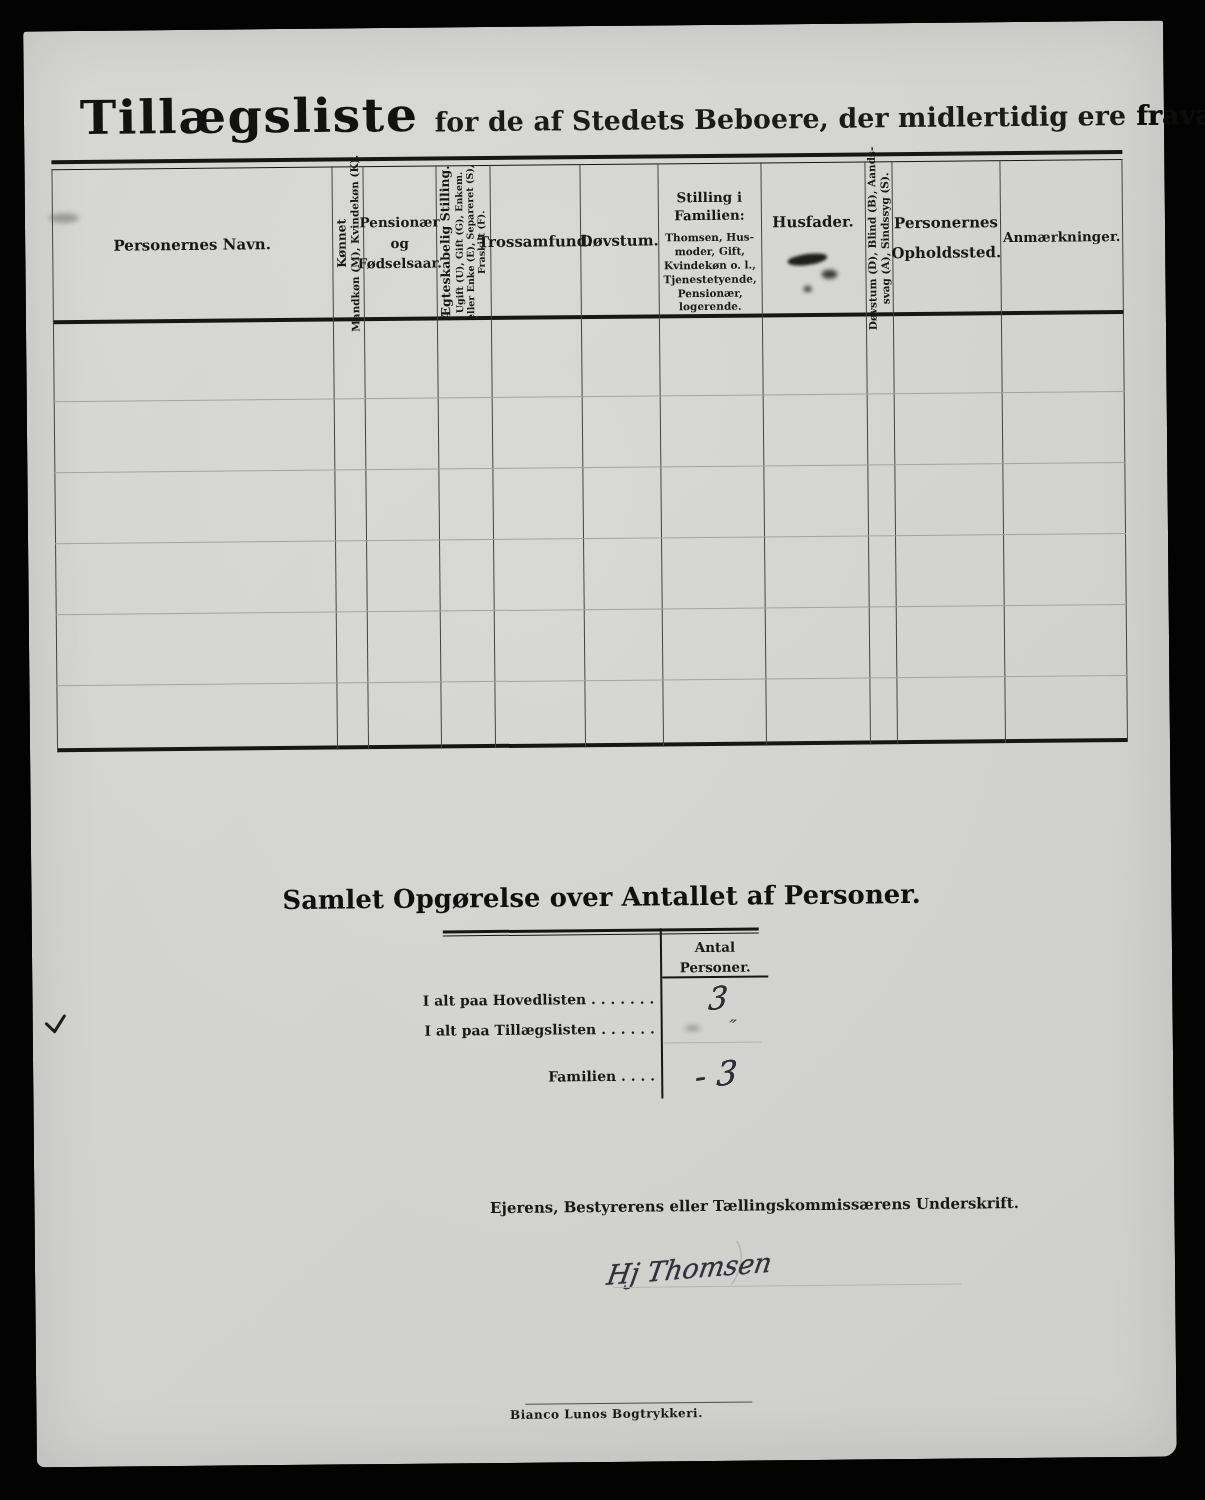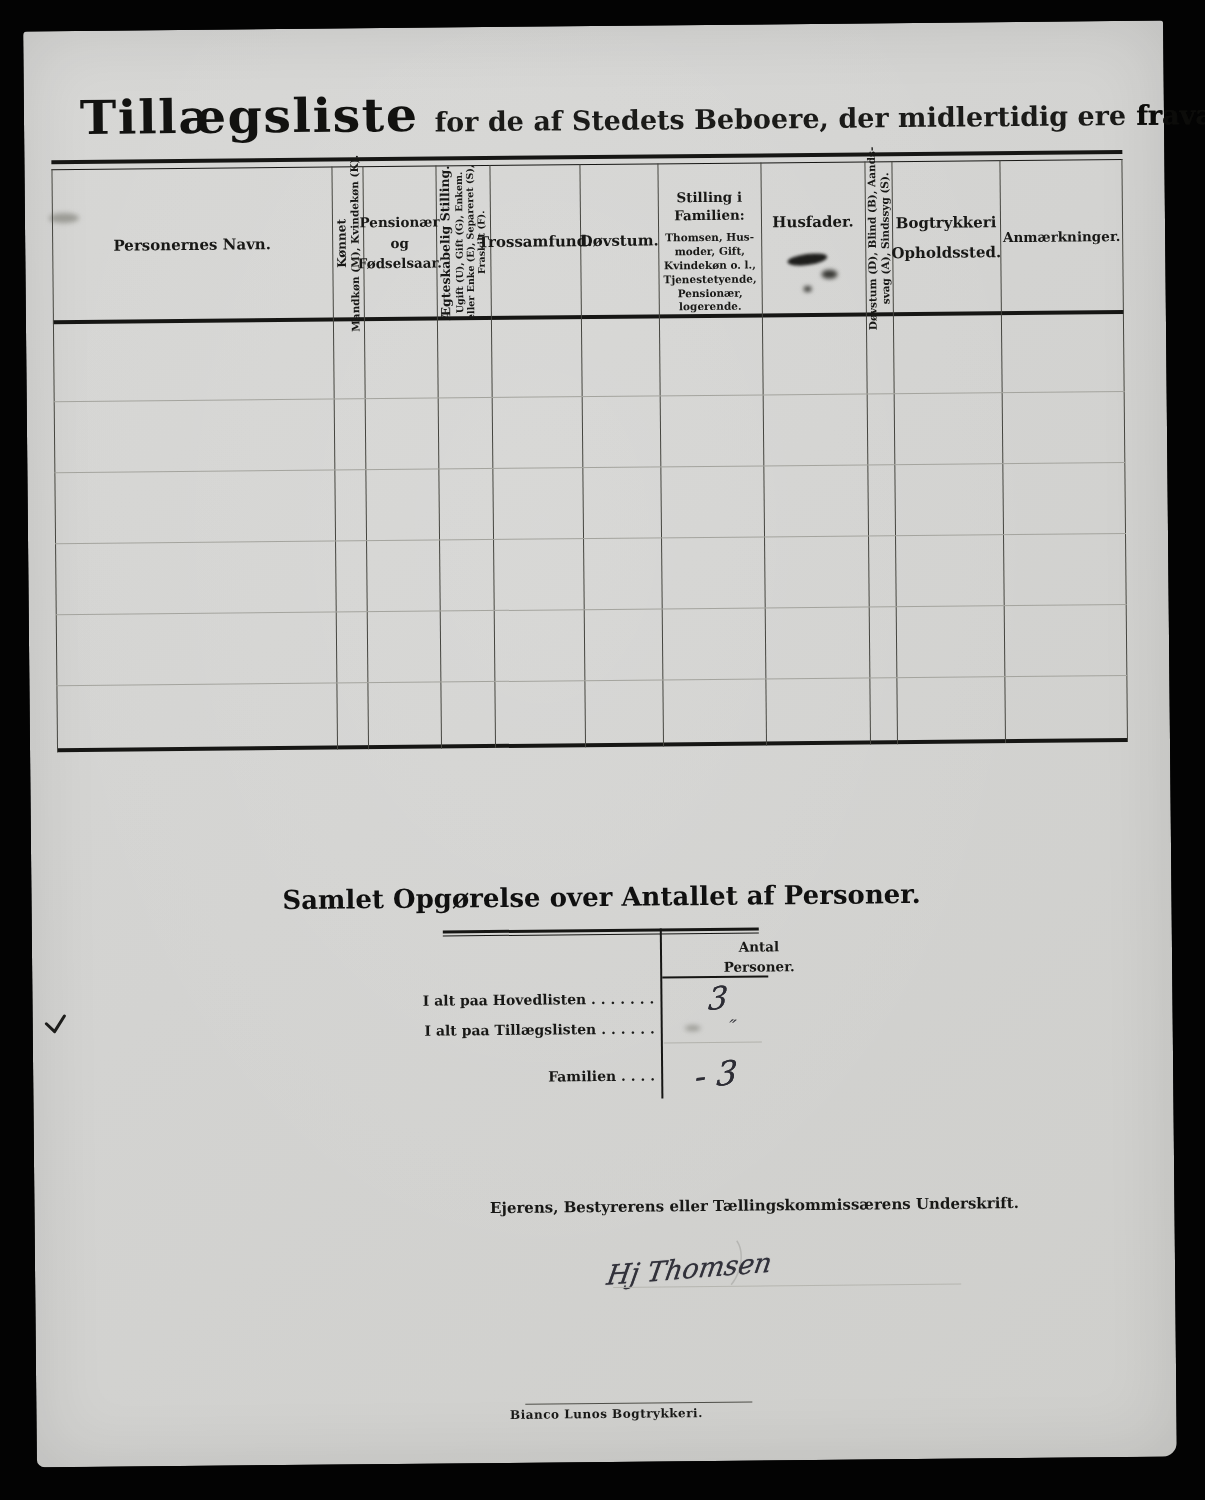--- a/index.html
+++ b/index.html
@@ -160,21 +160,21 @@
       </div>
 
       <div class="vwrap" style="left:813px; width:27px;">
         <div class="vtext" style="line-height:1.25;">
           <div style="font-size:10.5px;">Døvstum (D), Blind (B), Aands-</div>
           <div style="font-size:10.5px;">svag (A), Sindssyg (S).</div>
         </div>
       </div>
 
       <div class="hcell fs15" style="left:840px; width:108px; line-height:2.0;">
-        <div>Bogtrykkeri</div>
+        <div>Personernes</div>
         <div>Opholdssted.</div>
       </div>
 
       <div class="hcell fs135" style="left:948px; width:123px;">
         <span>Anmærkninger.</span>
       </div>
 
       <div class="rowsep" style="top:241px;"></div>
       <div class="rowsep" style="top:312px;"></div>
       <div class="rowsep" style="top:383px;"></div>
@@ -184,21 +184,21 @@
 
     <div class="summary-title">Samlet Opgørelse over Antallet af Personer.</div>
 
     <div>
 
       <div class="line" style="left:411px; top:903px; width:316px; height:2.5px;"></div>
       <div class="line" style="left:411px; top:908px; width:316px; height:1px;"></div>
 
       <div class="line" style="left:628px; top:903px; width:2px; height:170px;"></div>
 
-      <div class="abs" style="left:631px; top:912px; width:104px; text-align:center; font-size:13.5px; font-weight:bold; line-height:1.5;padding-left:44px;">
+      <div class="abs" style="left:631px; top:912px; width:104px; text-align:center; font-size:13.5px; font-weight:bold; line-height:1.5;">
         <div>Antal</div>
         <div>Personer.</div>
       </div>
       <div class="line" style="left:630px; top:951px; width:106px; height:2px;"></div>
 
       <div class="sum-label" style="top:965px;">
         <span>I alt paa Hovedlisten</span><span> . . . . . . .</span>
       </div>
       <div class="hand hand3" style="left:676px; top:955px;">3</div>
 

